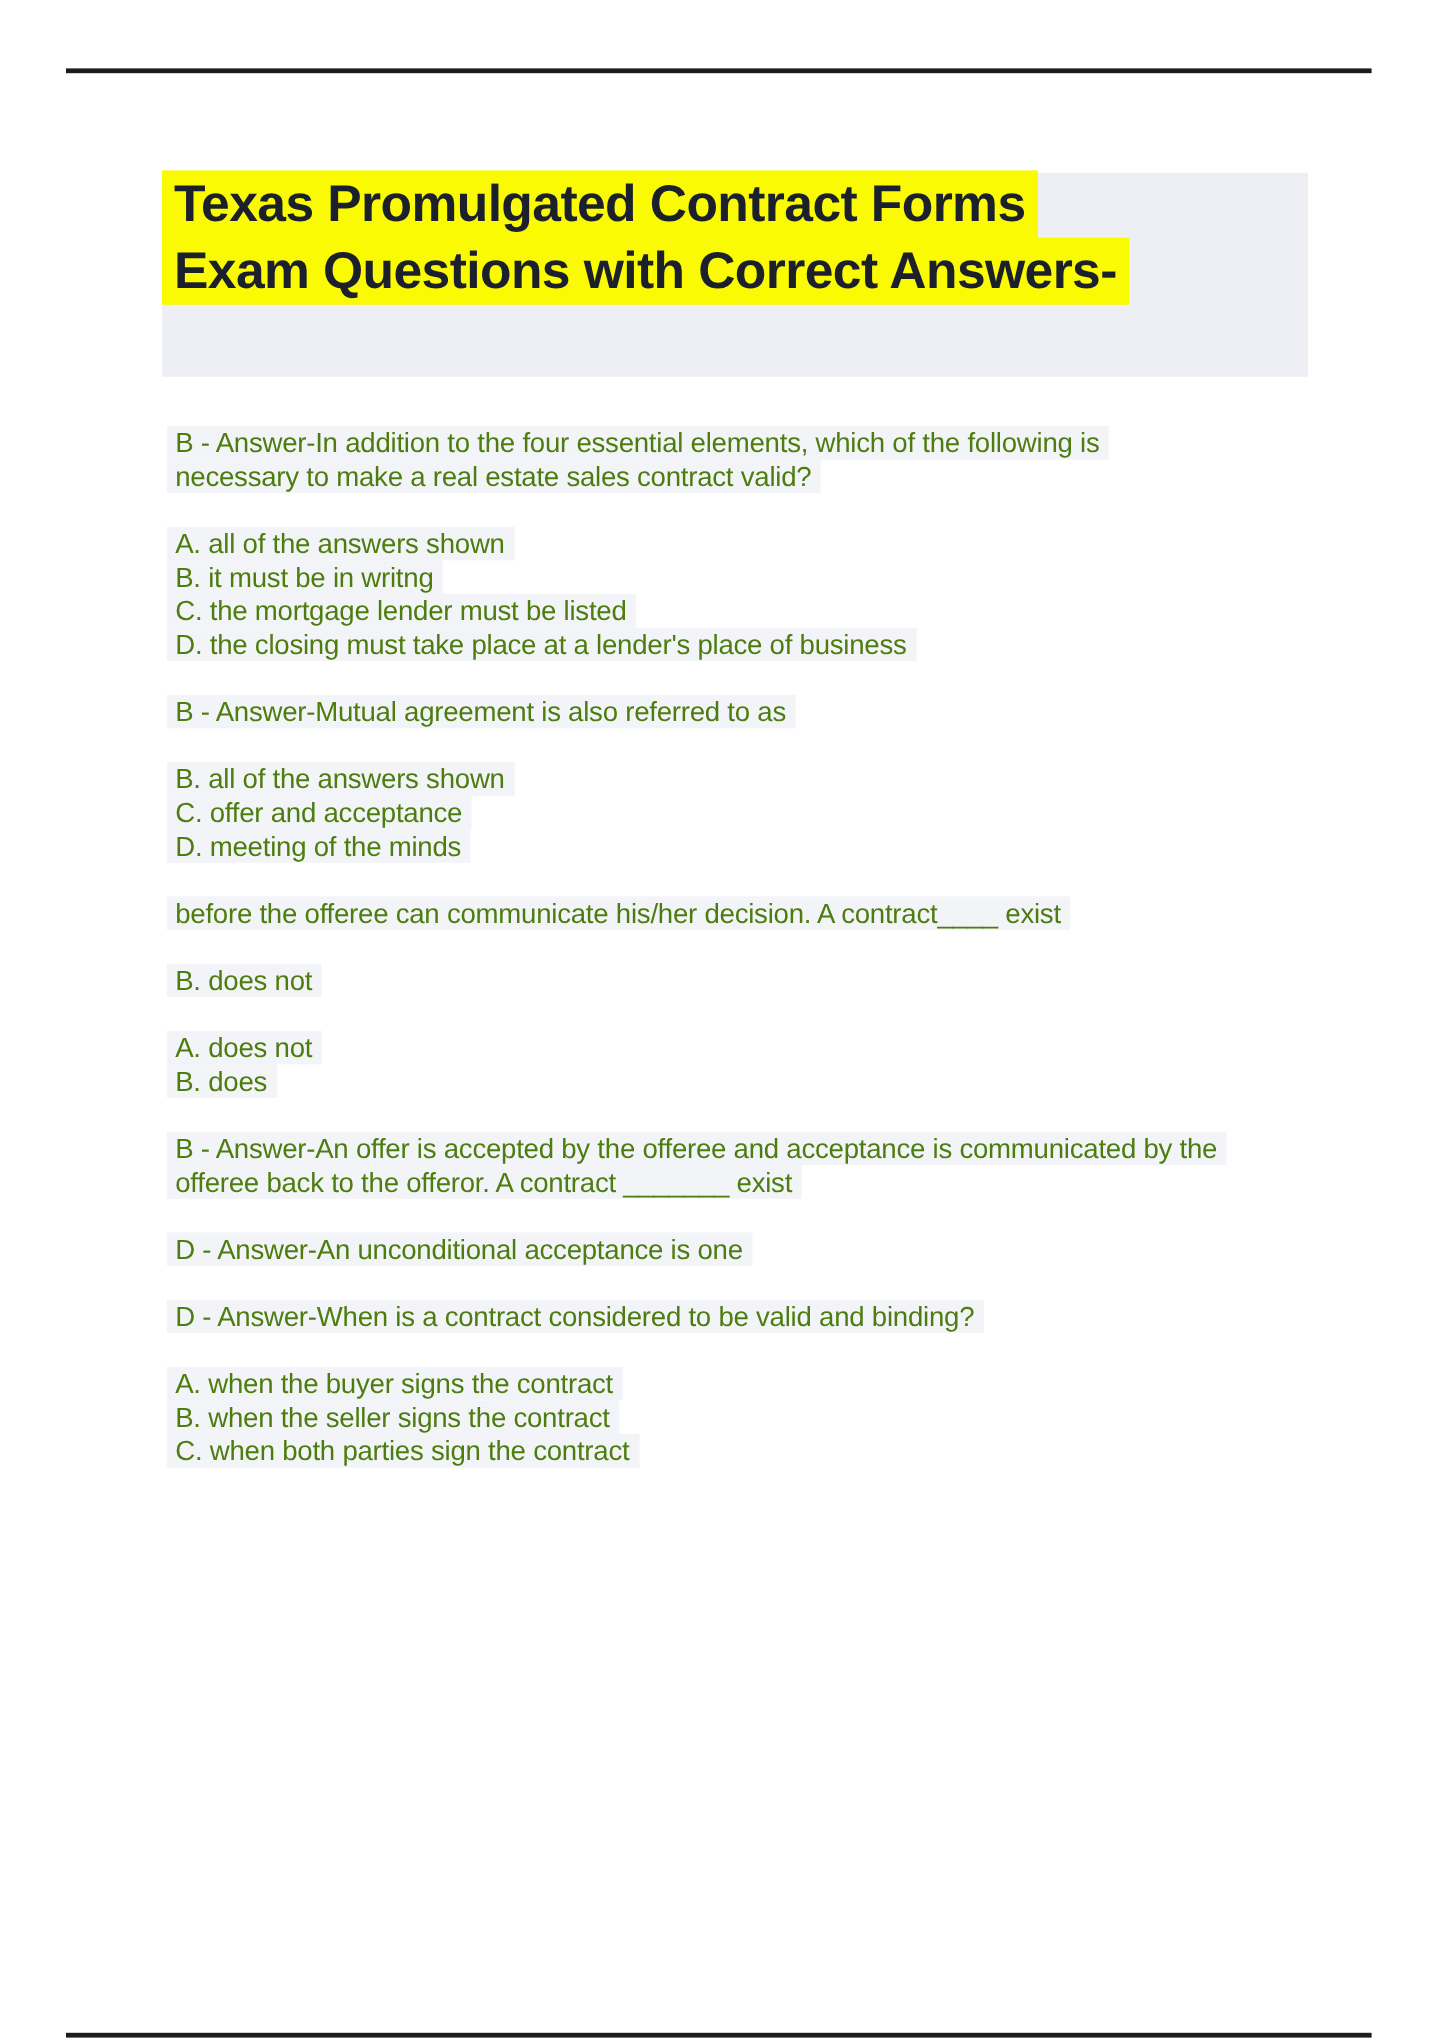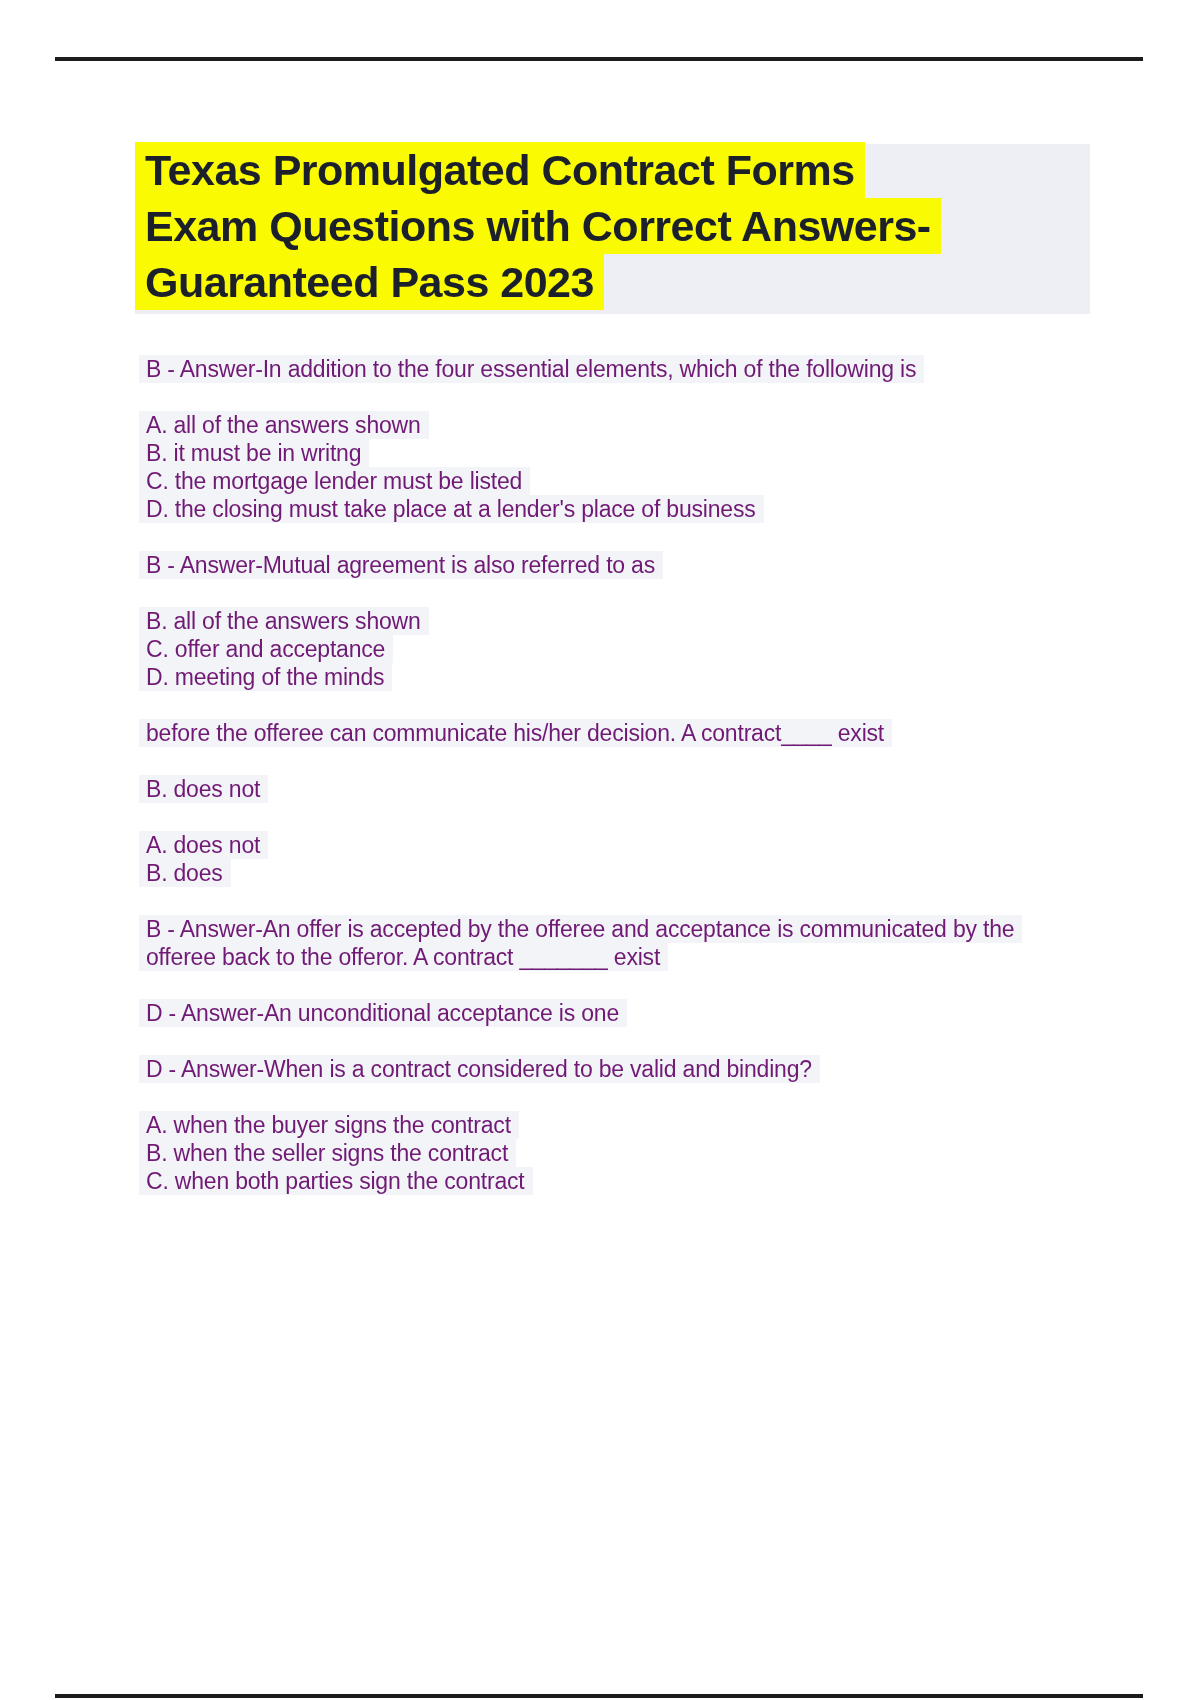--- a/index.html
+++ b/index.html
@@ -69,47 +69,47 @@
   }
   .text-block:last-child { margin-bottom: 0; }
   .text-line {
     height: 28px;
     line-height: 28px;
     white-space: nowrap;
   }
   .text-line > span {
     display: inline-block;
     background: #f2f4f8;
-    color: #701a75;
+    color: #4d7c0f;
     font-size: 23px;
     line-height: 28px;
     padding: 0 8px 0 7px;
     letter-spacing: -0.2px;
     text-align: center;
   }
 </style>
 </head>
 <body>
 
 <div class="page">
 
   <div class="rule rule-top"></div>
 
   <div class="title-section">
     <div class="title-backdrop"></div>
     <div class="title-lines" id="title-lines">
         <div class="title-line"><span>Texas Promulgated Contract Forms</span></div>
         <div class="title-line"><span>Exam Questions with Correct Answers-</span></div>
-        <div class="title-line"><span>Guaranteed Pass 2023</span></div>
       </div>
   </div>
 
   <div class="body-text" id="body-blocks">
       <div class="text-block">
         <div class="text-line"><span>B - Answer-In addition to the four essential elements, which of the following is</span></div>
+        <div class="text-line"><span>necessary to make a real estate sales contract valid?</span></div>
       </div>
       <div class="text-block">
         <div class="text-line"><span>A. all of the answers shown</span></div>
         <div class="text-line"><span>B. it must be in writng</span></div>
         <div class="text-line"><span>C. the mortgage lender must be listed</span></div>
         <div class="text-line"><span>D. the closing must take place at a lender's place of business</span></div>
       </div>
       <div class="text-block">
         <div class="text-line"><span>B - Answer-Mutual agreement is also referred to as</span></div>
       </div>

